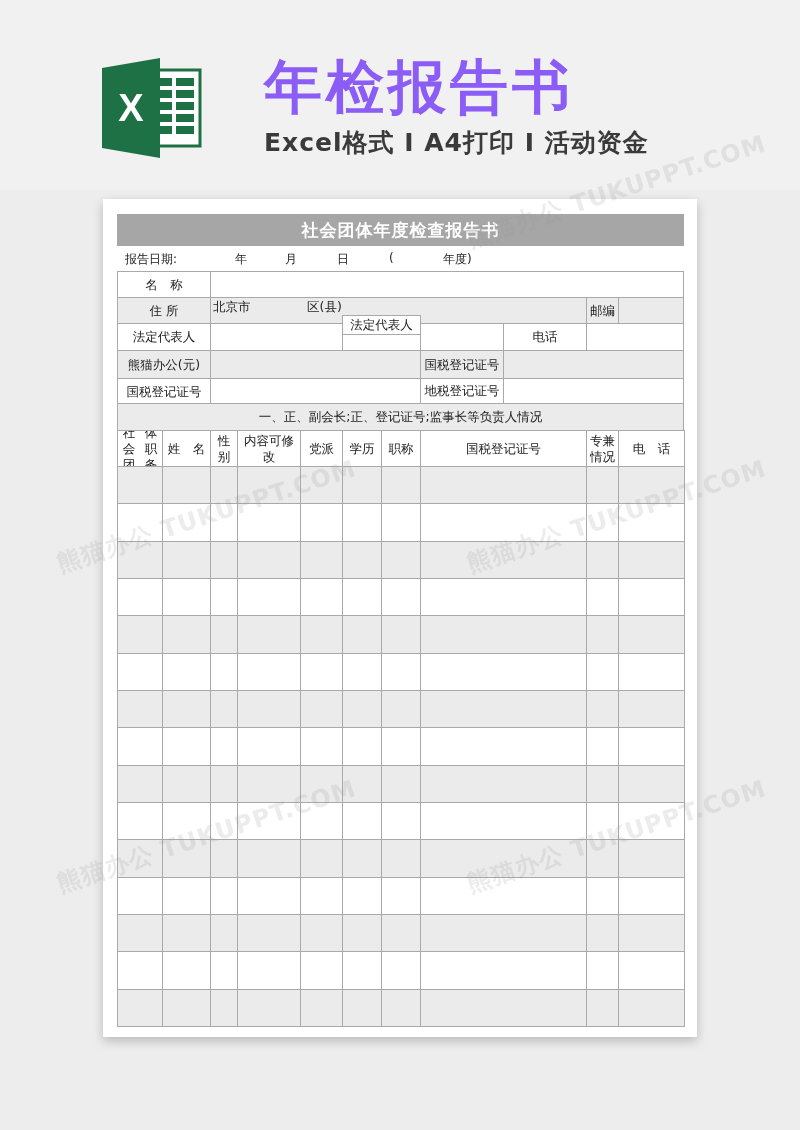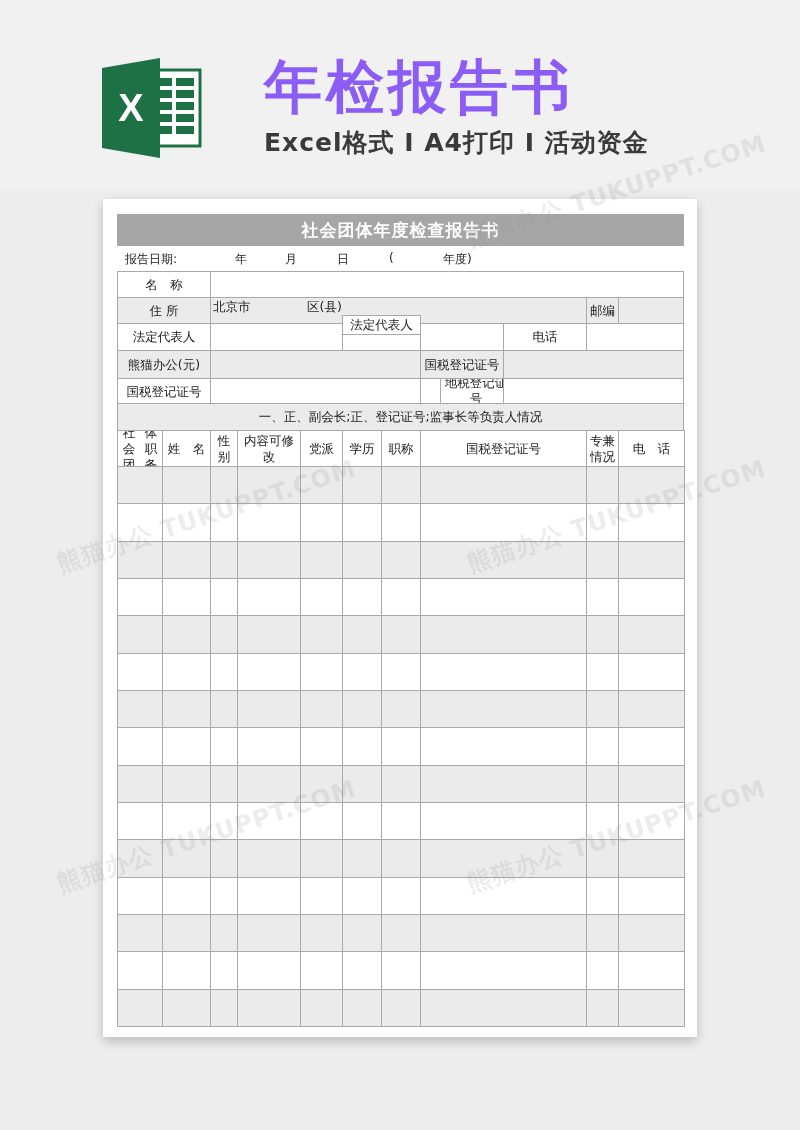--- a/index.html
+++ b/index.html
@@ -100,21 +100,21 @@
 <div class="cell w" style="left:503px;top:323px;width:84px;height:28px">电话</div>
 <div class="cell w" style="left:586px;top:323px;width:98px;height:28px"></div>
 
 <div class="cell g" style="left:117px;top:350px;width:94px;height:29px">熊猫办公(元)</div>
 <div class="cell g" style="left:210px;top:350px;width:211px;height:29px"></div>
 <div class="cell g" style="left:420px;top:350px;width:84px;height:29px">国税登记证号</div>
 <div class="cell g" style="left:503px;top:350px;width:181px;height:29px"></div>
 
 <div class="cell w" style="left:117px;top:378px;width:94px;height:28px">国税登记证号</div>
 <div class="cell w" style="left:210px;top:378px;width:211px;height:26px"></div>
-<div class="cell w" style="left:440px;top:378px;width:72px;height:26px">地税登记证号</div>
+<div class="cell w" style="left:420px;top:378px;width:84px;height:26px">地税登记证号</div>
 <div class="cell w" style="left:503px;top:378px;width:181px;height:26px"></div>
 
 <div class="cell g" style="left:117px;top:403px;width:567px;height:28px">一、正、副会长;正、登记证号;监事长等负责人情况</div>
 
 <div id="col-headers">
     <div class="cell w" style="left: 117px; top: 430px; width: 46px; height: 37px; ">
       <span>社会团</span>
       <span>体职务</span>
     </div>
     <div class="cell w" style="left: 162px; top: 430px; width: 49px; height: 37px; flex-direction: column;">

